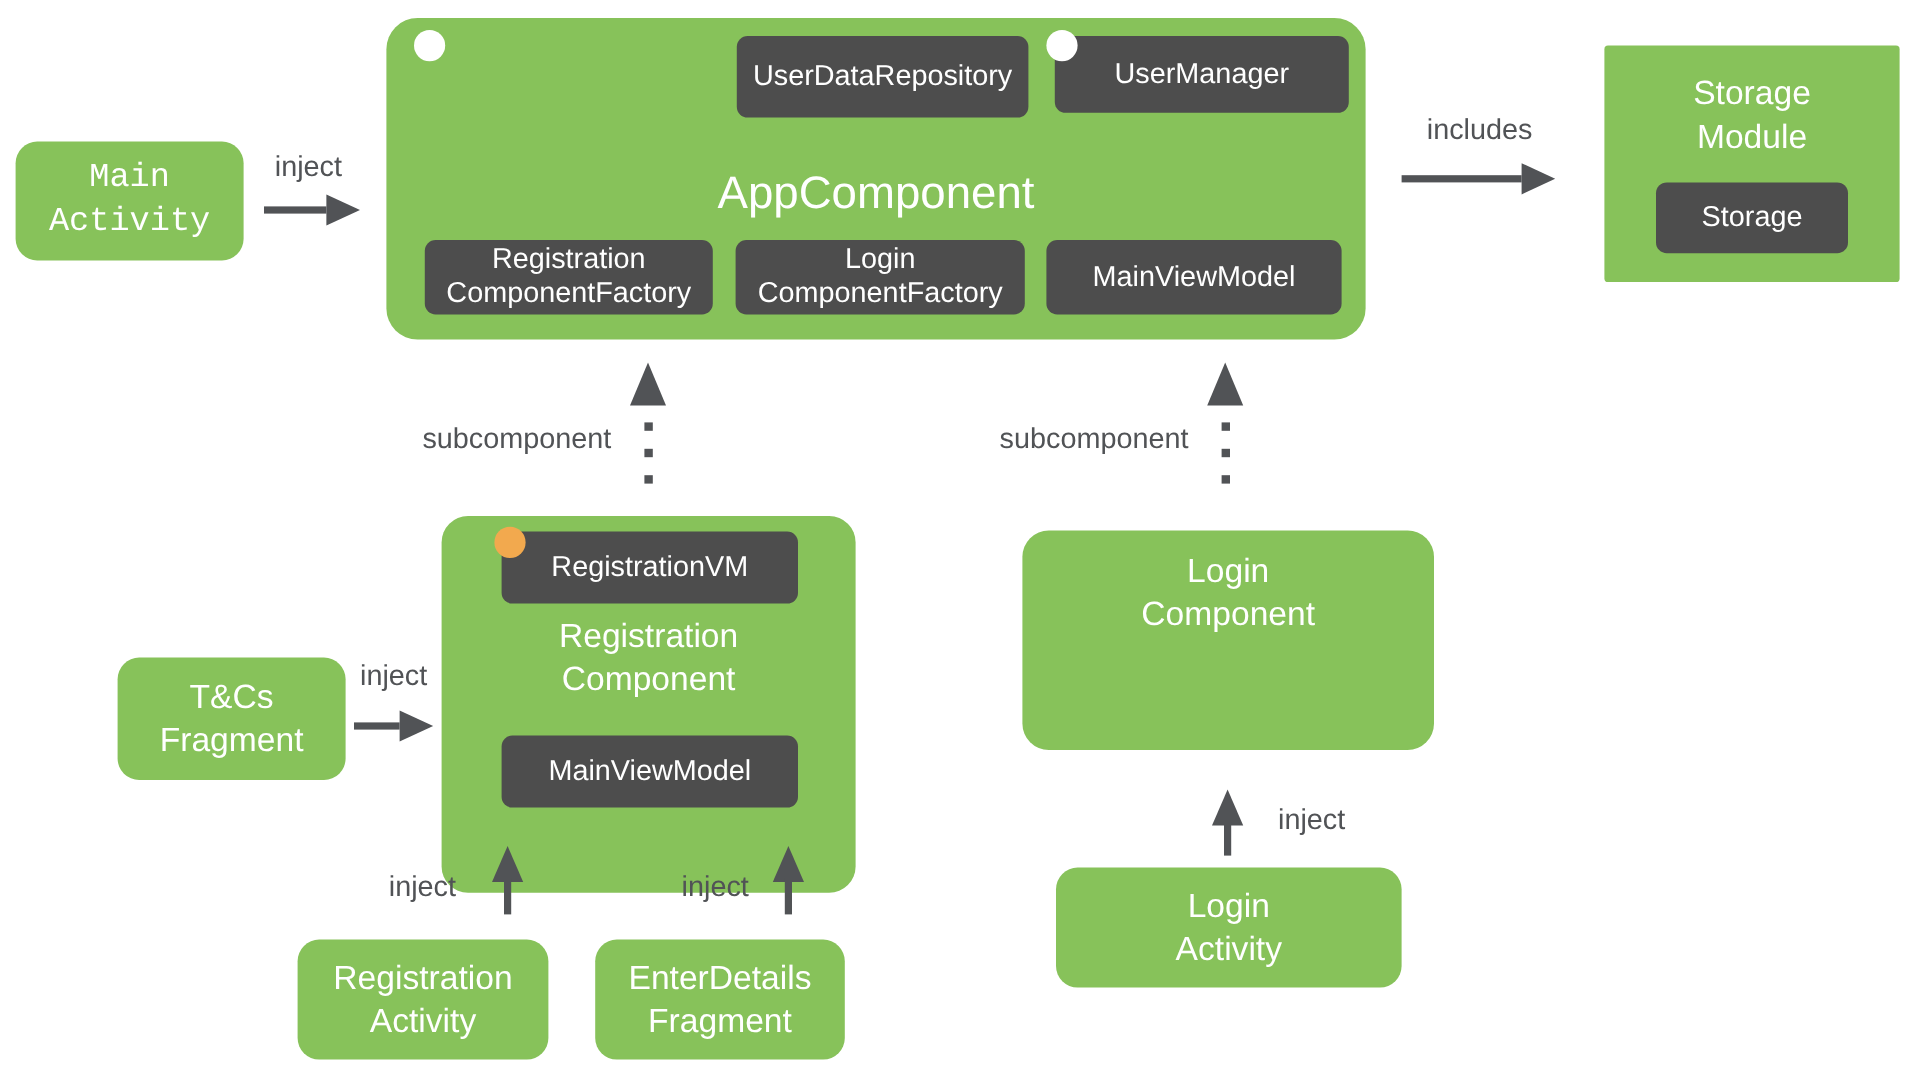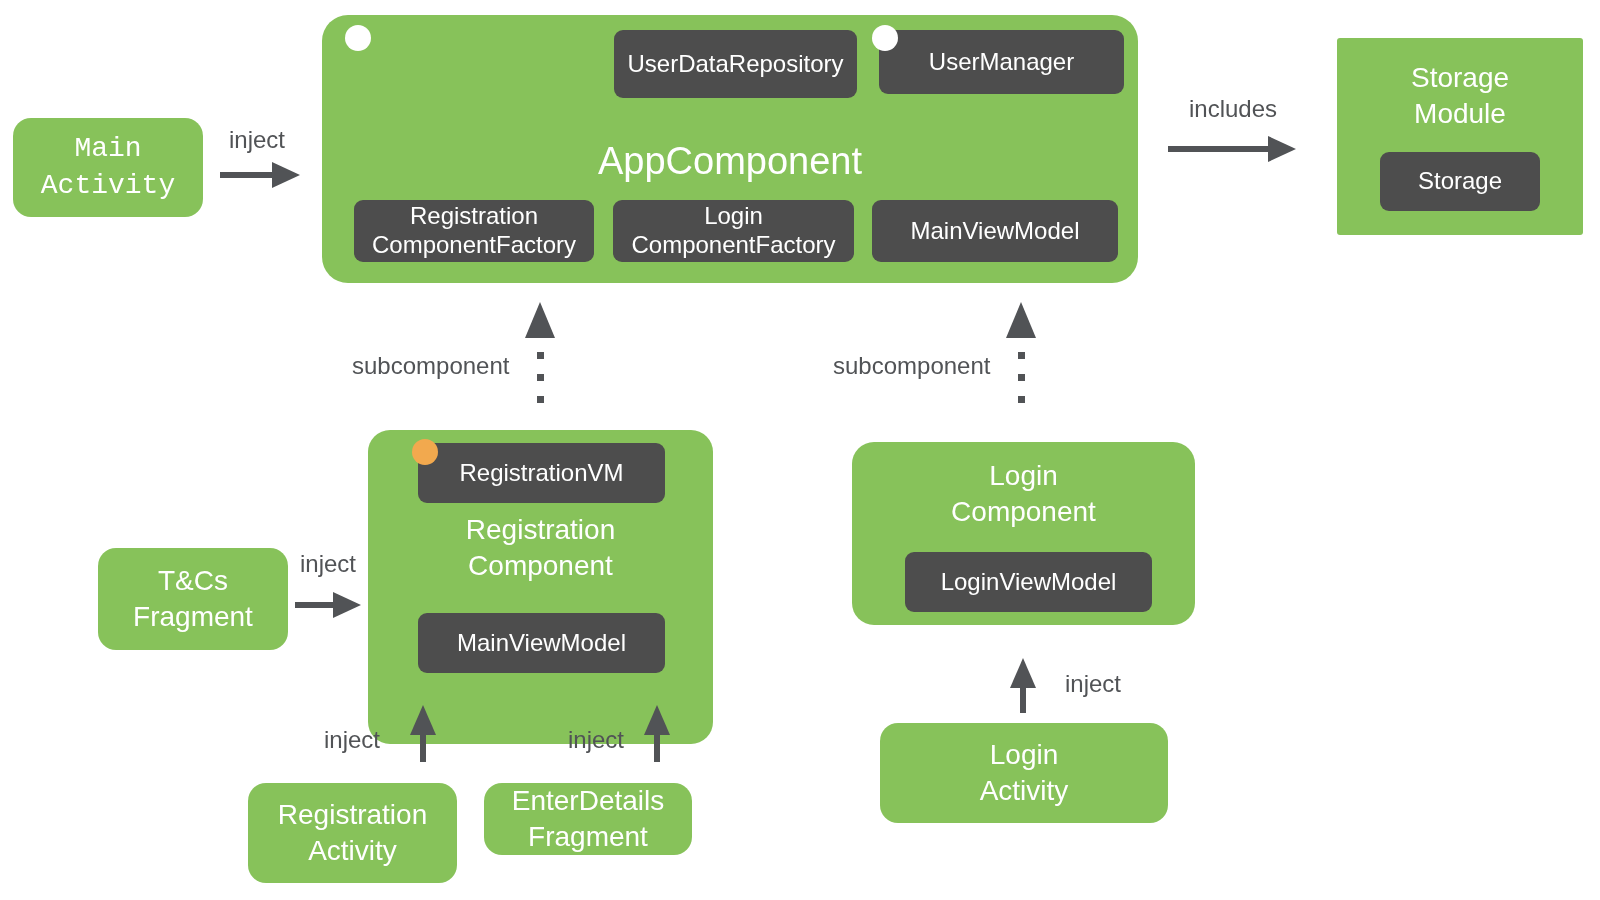--- a/index.html
+++ b/index.html
@@ -102,21 +102,21 @@
   .n-app-um   { left: 557px; top: 15px; width: 245px; height: 64px; }
   .n-app-rcf  { left: 32px;  top: 185px; width: 240px; height: 62px; }
   .n-app-lcf  { left: 291px; top: 185px; width: 241px; height: 62px; }
   .n-app-mvm  { left: 550px; top: 185px; width: 246px; height: 62px; }
   .dot-app-1 { left: 23px;  top: 10px; }
   .dot-app-2 { left: 550px; top: 10px; }
   
   .n-main-activity { left: 13px;  top: 118px; width: 190px; height: 99px; font-family: Liberation Mono, monospace; }
   .n-tcs           { left: 98px;  top: 548px; width: 190px; height: 102px; }
   .n-reg-activity  { left: 248px; top: 783px; width: 209px; height: 100px; }
-  .n-ed-fragment   { left: 484px; top: 783px; width: 208px; height: 72px; }
+  .n-ed-fragment   { left: 496px; top: 783px; width: 208px; height: 100px; }
   .n-login-activity{ left: 880px; top: 723px; width: 288px; height: 100px; }
   
   .n-storage { left: 1337px; top: 38px; width: 246px; height: 197px; border-radius: 3px; }
   .n-storage-title { top: 22px; font-size: 28px; }
   .n-storage-box { left: 43px; top: 114px; width: 160px; height: 59px; }
   
   .n-regc { left: 368px; top: 430px; width: 345px; height: 314px; border-radius: 22px; }
   .n-regc-title { top: 82px; font-size: 28px; }
   .n-regc-vm { left: 50px; top: 13px;  width: 247px; height: 60px; }
   .n-regc-ed { left: 50px; top: 183px; width: 247px; height: 60px; }
@@ -213,21 +213,20 @@
     <div class="dbox n-regc-vm">RegistrationVM</div>
     <div class="corner-dot orange dot-regc"></div>
     <div class="node-title n-regc-title">Registration
 Component</div>
     <div class="dbox n-regc-ed">MainViewModel</div>
   </div>
 
   <div class="gbox container n-loginc">
     <div class="node-title n-loginc-title">Login
 Component</div>
-    <div class="dbox n-loginc-vm">LoginViewModel</div>
   </div>
 
   <div class="gbox n-tcs">T&amp;Cs
 Fragment</div>
   <div class="edge-label e-tcs-label">inject</div>
   <div class="h-line e-tcs-line"></div>
   <div class="h-head e-tcs-head"></div>
 
   <div class="gbox n-reg-activity">Registration
 Activity</div>

